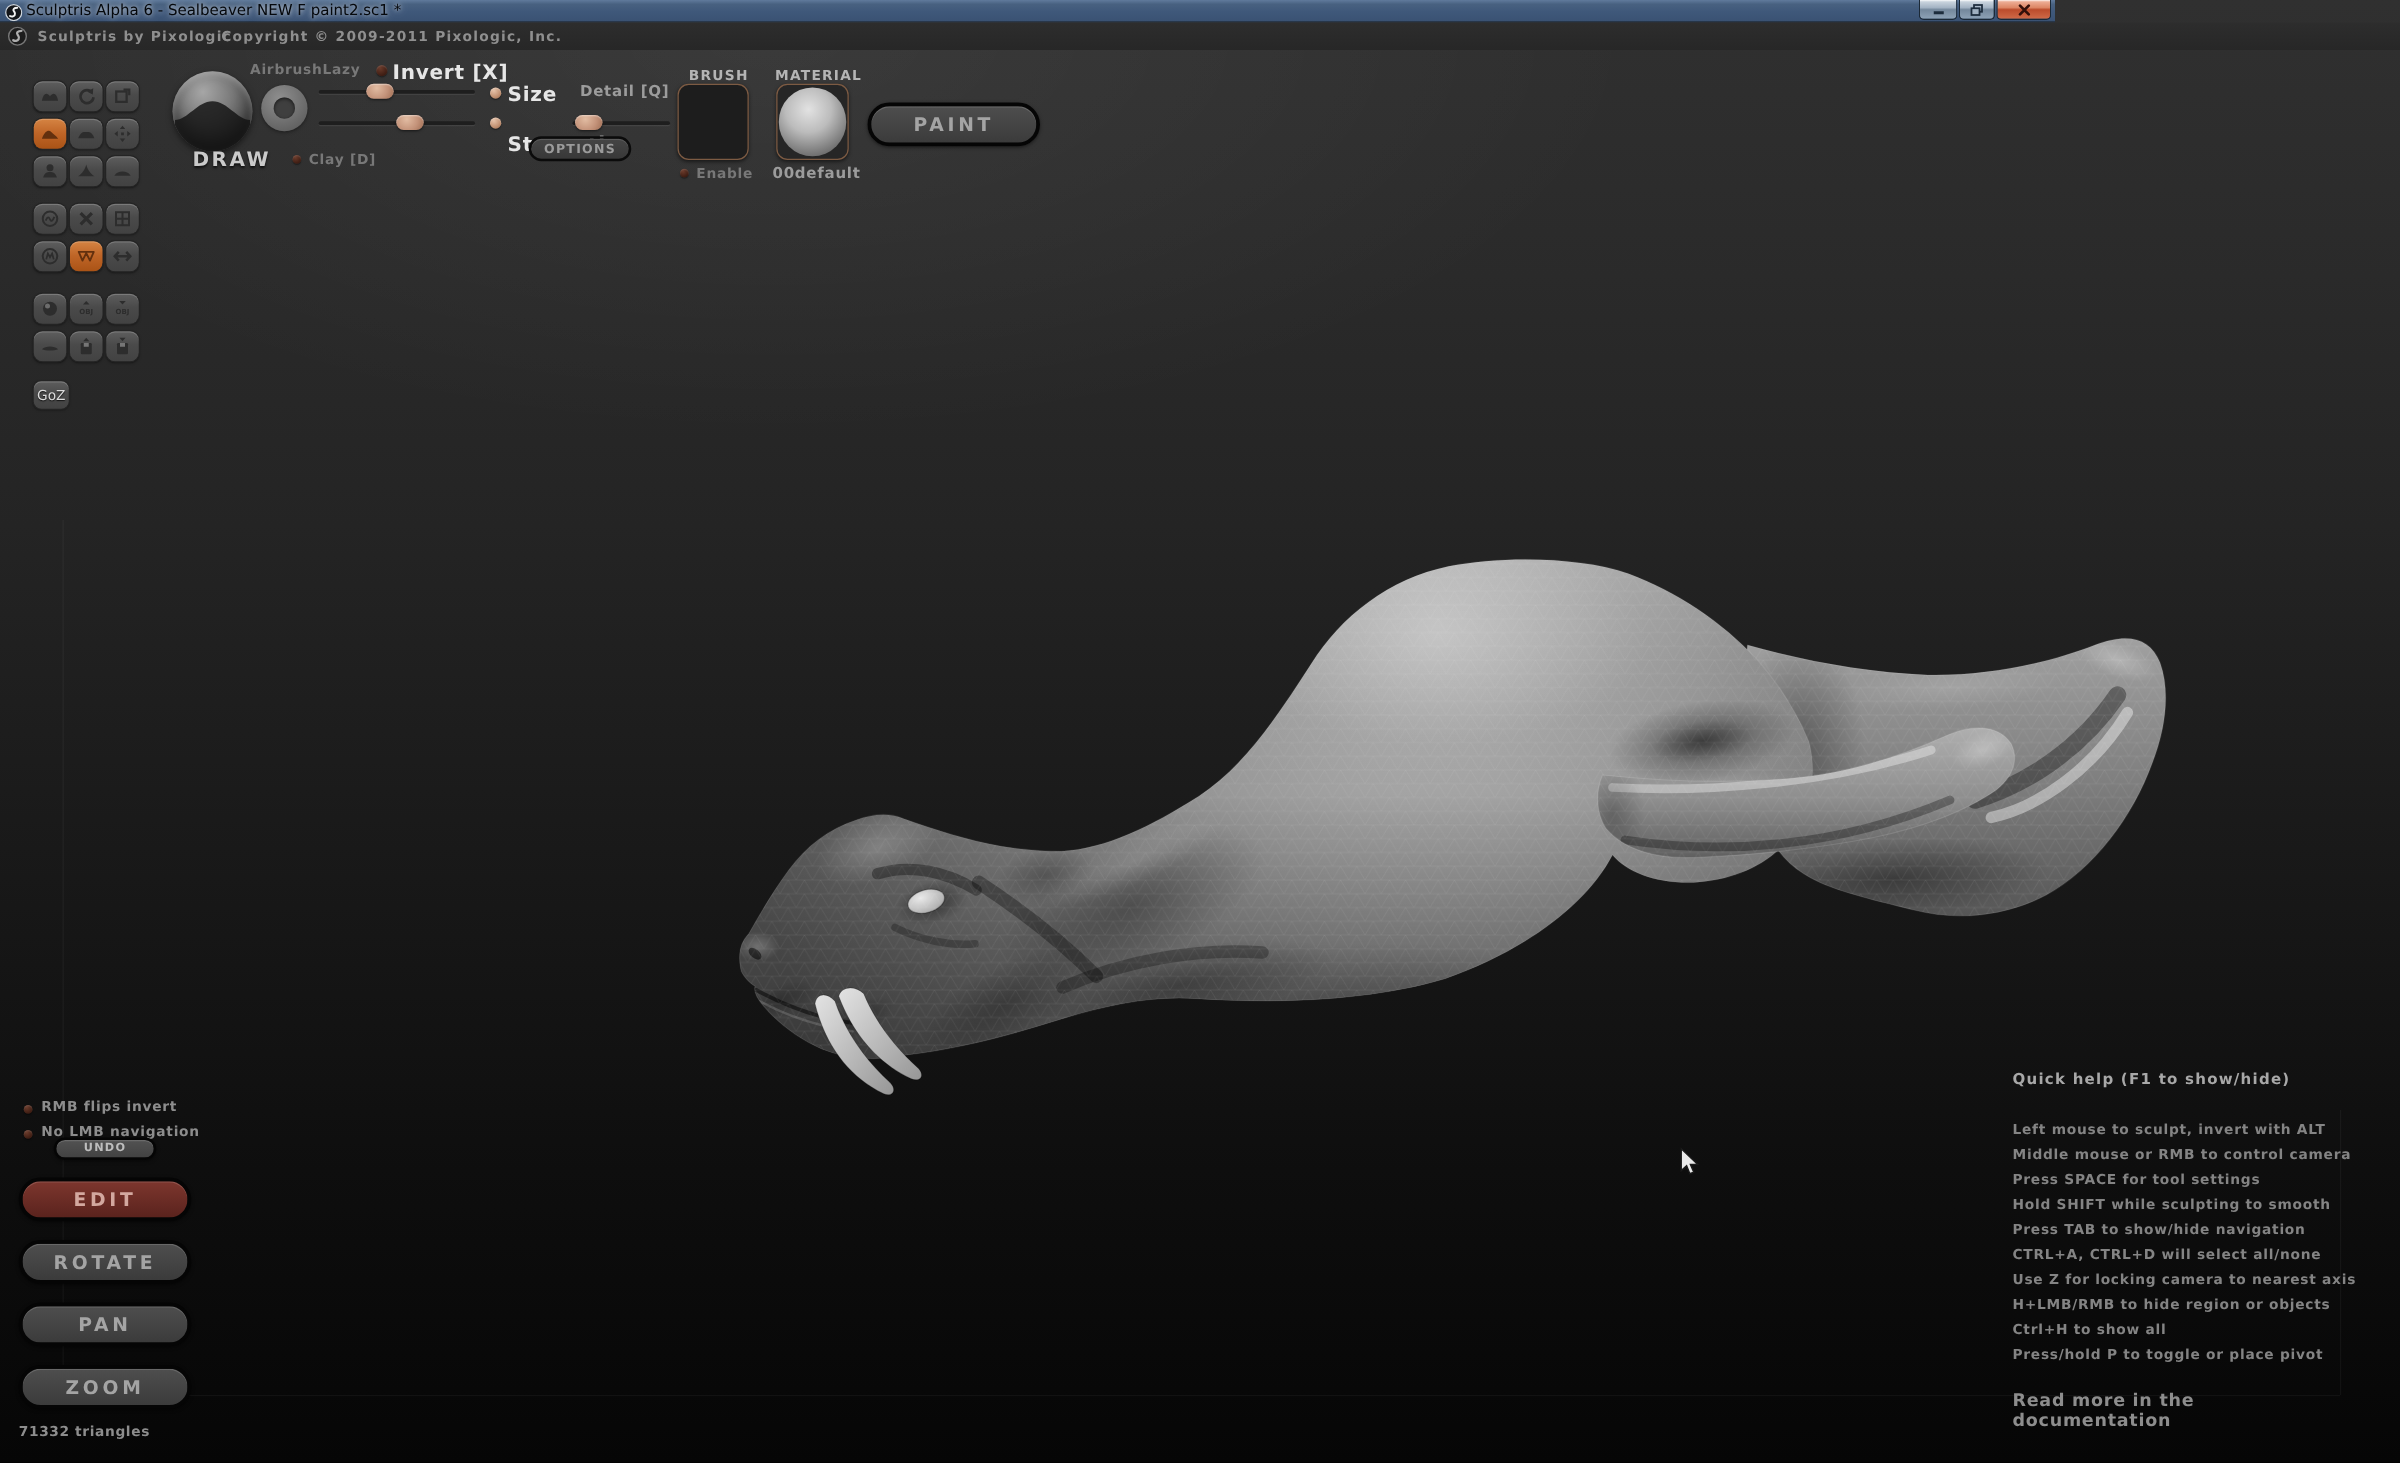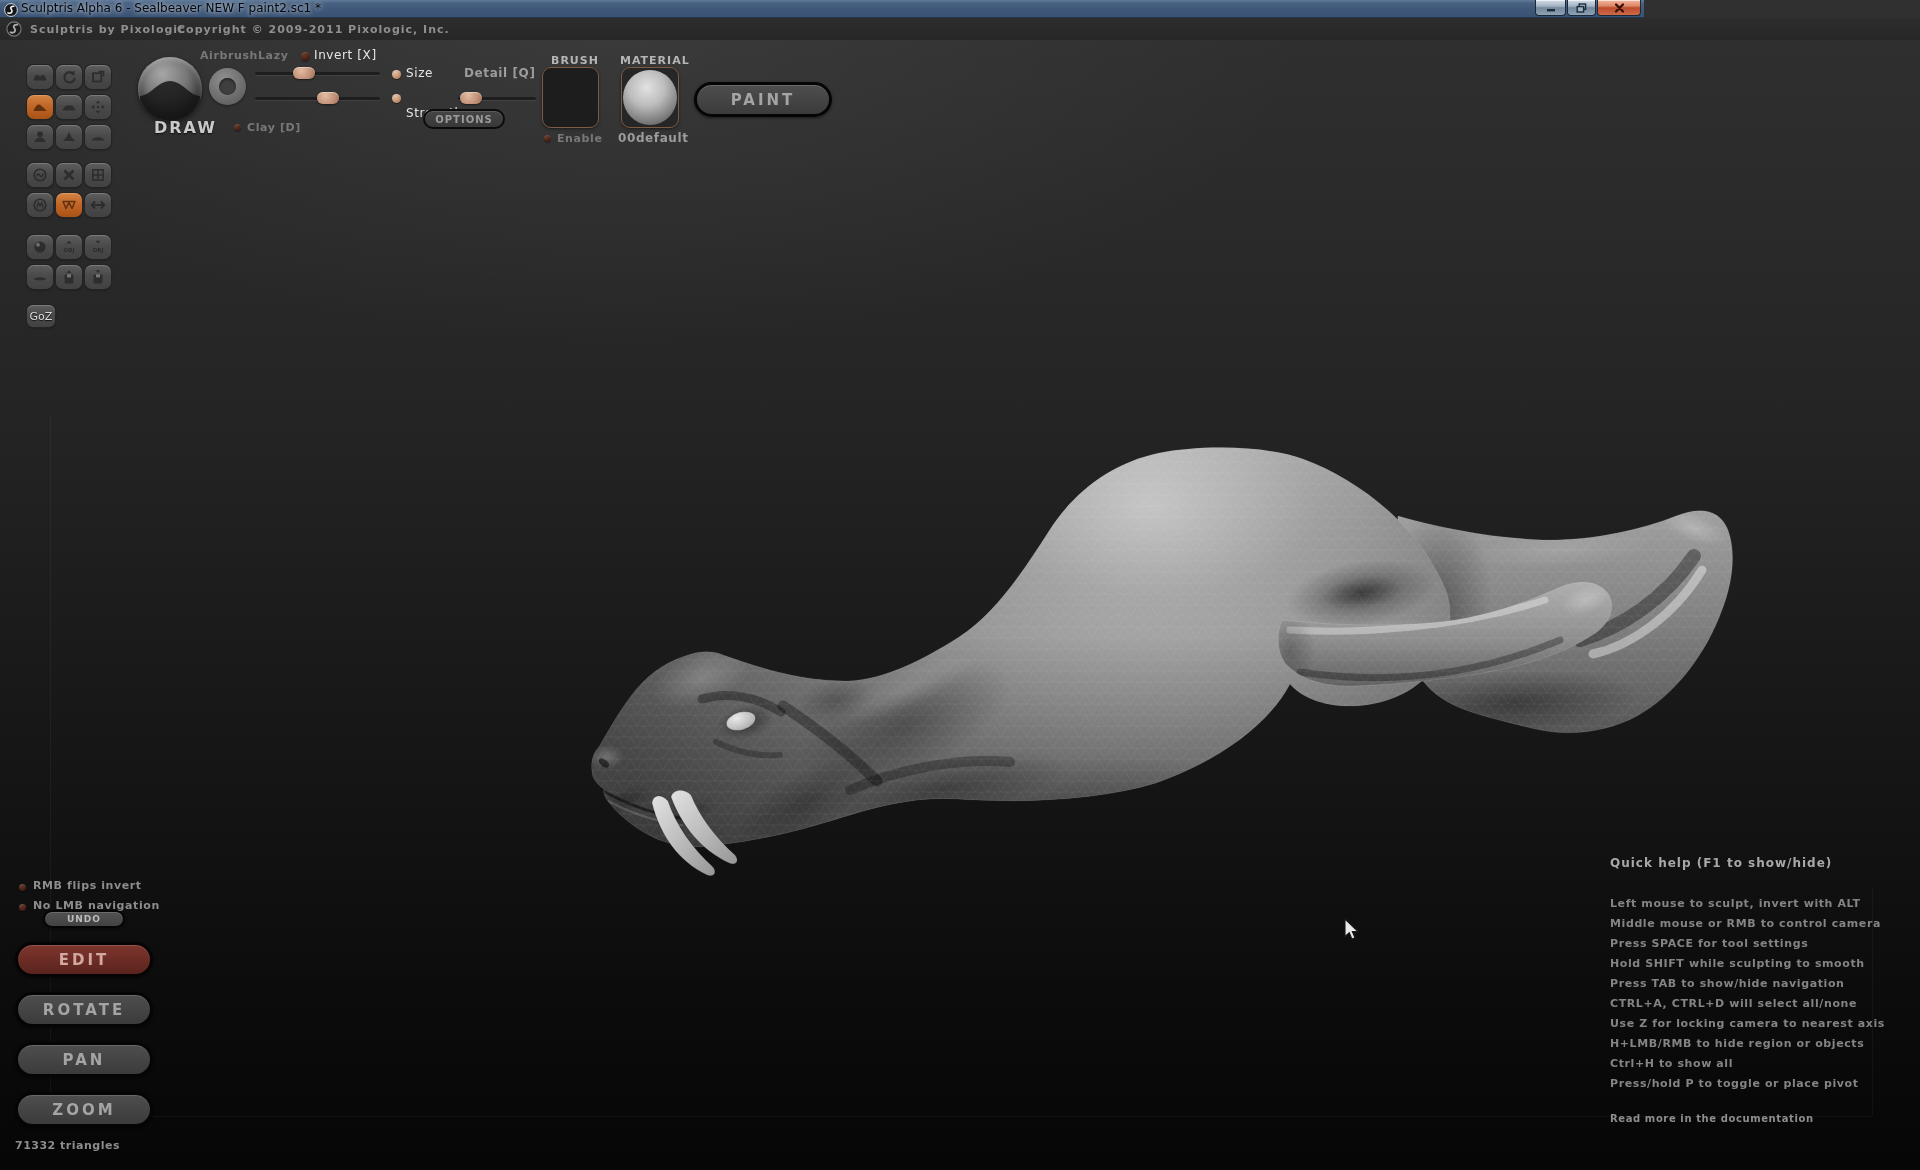--- a/index.html
+++ b/index.html
@@ -57,21 +57,21 @@
   .tool-name{left:154px;top:118px;font-size:16px;font-weight:bold;letter-spacing:2px;color:#cacaca;
     text-shadow:0 1px 2px rgba(0,0,0,.7);}
   .preview-ring{left:209px;top:68px;width:37px;height:37px;border-radius:50%;
     background:radial-gradient(circle at 40% 30%,#8f8f8f,#6f6f6f 55%,#575757 95%);
     box-shadow:0 1px 3px rgba(0,0,0,.4);display:flex;align-items:center;justify-content:center;}
   .preview-ring .hole{width:17px;height:17px;border-radius:50%;background:#3f3f3f;
     box-shadow:inset 0 1px 3px rgba(0,0,0,.6);}
   .lbl{position:absolute;white-space:nowrap;}
   .lbl-dim{font-size:11px;font-weight:bold;letter-spacing:.6px;color:#787878;}
   .lbl-mid{font-size:12px;font-weight:bold;letter-spacing:.6px;color:#9c9c9c;}
-  .lbl-bright{font-size:12px;font-weight:normal;letter-spacing:.6px;color:#e6e6e6;}
+  .lbl-bright{font-size:16px;font-weight:bold;letter-spacing:.6px;color:#e6e6e6;}
   .dot{position:absolute;border-radius:50%;width:9px;height:9px;cursor:default;}
   .dot.dark{background:radial-gradient(circle at 35% 28%,#6b3b2b,#442116 60%,#2e130c);
     box-shadow:inset 0 1px 1px rgba(255,255,255,.15),0 1px 1px rgba(0,0,0,.4);}
   .dot.tan{background:radial-gradient(circle at 35% 28%,#e7c2a8,#c08f70 60%,#96664a);
     box-shadow:inset 0 1px 1px rgba(255,255,255,.3),0 1px 1px rgba(0,0,0,.4);}
   .dot.sm{width:7px;height:7px;}
   .slider{position:absolute;height:12px;cursor:default;}
   .slider .track{position:absolute;left:0;right:0;top:5px;height:3px;border-radius:2px;
     background:#1e1e1e;box-shadow:0 1px 0 rgba(255,255,255,.07);}
   .slider .knob{position:absolute;top:0;width:22px;height:12px;border-radius:6px;
@@ -102,21 +102,21 @@
   .pan-btn{left:15px;top:1042px;width:138px;height:35px;font-size:15px;}
   .zoom-btn{left:15px;top:1092px;width:138px;height:35px;font-size:15px;}
   .undo-btn{left:43px;top:910px;width:82px;height:18px;border-width:2px;border-radius:10px;
     font-size:9px;letter-spacing:1px;color:#bdbdbd;background:linear-gradient(180deg,#525252,#424242);}
   
   .quick-help{position:absolute;left:1610px;top:856px;width:272px;z-index:10;}
   .qh-title{font-size:12px;font-weight:bold;letter-spacing:1px;color:#a8a8a8;}
   .qh-lines{margin:24px 0 0 0;padding:0;list-style:none;}
   .qh-lines li{font-size:11px;font-weight:bold;letter-spacing:.6px;color:#848484;
     line-height:20px;white-space:nowrap;}
-  .qh-footer{margin-top:19px;font-size:10px;font-weight:bold;letter-spacing:.6px;color:#8d8d8d;}
+  .qh-footer{margin-top:19px;font-size:14px;font-weight:bold;letter-spacing:.6px;color:#8d8d8d;}
   
   .status-triangles{left:15px;top:1139px;font-size:11px;font-weight:bold;letter-spacing:.5px;color:#8d8d8d;}
   .faint{position:absolute;background:rgba(255,255,255,.045);z-index:5;}
   .cursor{position:absolute;left:1341px;top:917px;z-index:60;}
 </style>
 </head>
 <body>
 
 <div class="screen">
 

